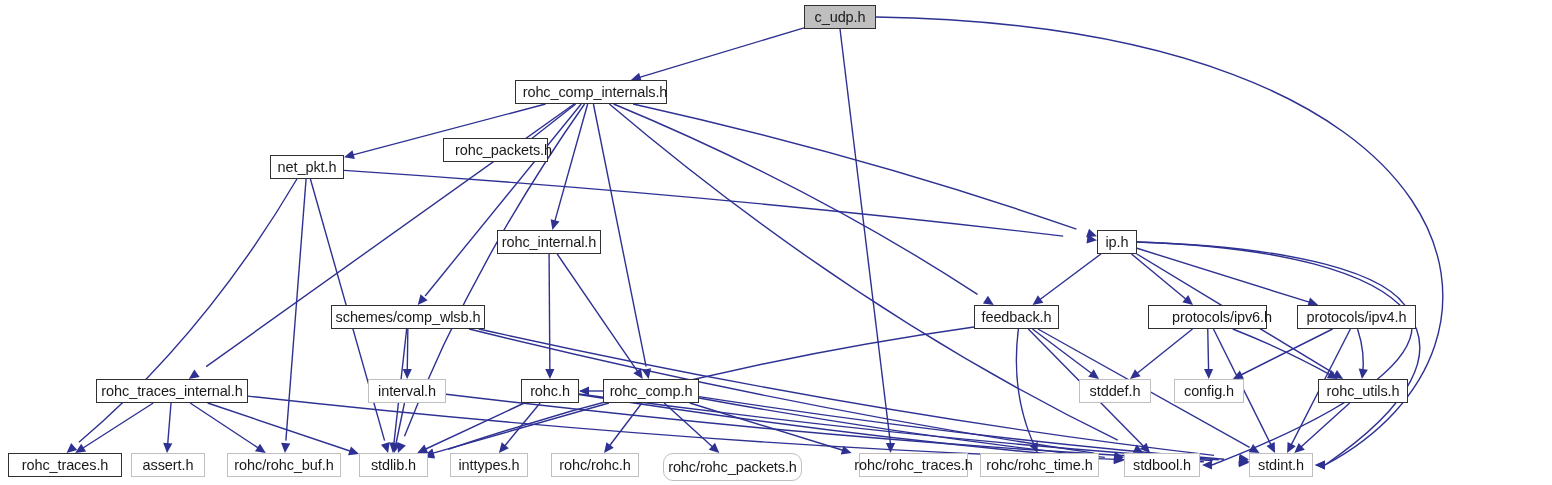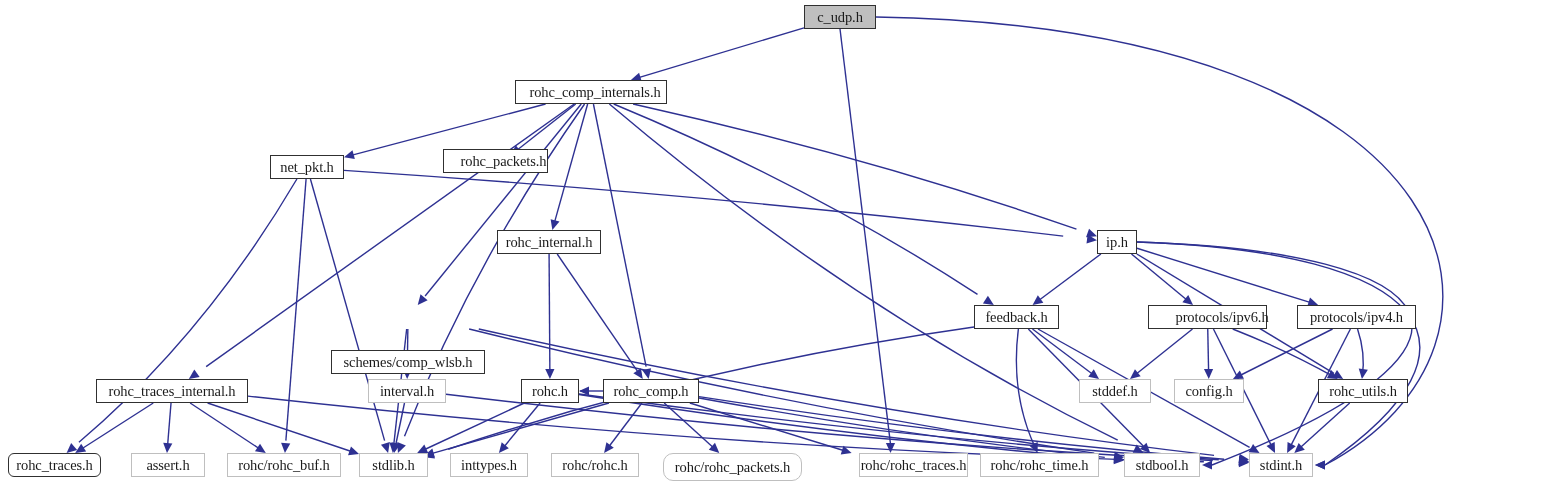--- a/index.html
+++ b/index.html
@@ -47,21 +47,20 @@
   .node-box.kind-internal {
     border: 1.6px solid #303030;
   }
   .node-box.kind-root {
     border: 1.6px solid #303030;
     background: #bfbfbf;
   }
   .node-label {
     pointer-events: none;
     line-height: 1;
-    font-family: Liberation Serif, serif;
   }
 </style>
 </head>
 <body>
 
 <div id="graph-root">
   <svg class="graph-canvas" viewBox="0 0 1552 485" xmlns="http://www.w3.org/2000/svg">
     <g id="edge-layer">
         <path d="M 804 27.843373493975903 Q 717.4200000000001 53.92168674698795, 638.6322000000001 77.65295180722892" class="edge-path"></path>
         <polygon points="630.84,80 641.7417498650344,81.52047685948314 639.0884139190472,72.71140151880563" class="edge-arrow"></polygon>
@@ -188,30 +187,30 @@
   <div id="node-layer">
       <div class="node-box kind-root" style="left: 804px; top: 5px; width: 72px; height: 24px;">
         <span class="node-label">c_udp.h</span>
       </div>
       <div class="node-box kind-internal" style="left: 515px; top: 80px; width: 152px; height: 24px; padding-left: 8px;">
         <span class="node-label">rohc_comp_internals.h</span>
       </div>
       <div class="node-box kind-internal" style="left: 270px; top: 155px; width: 74px; height: 24px;">
         <span class="node-label">net_pkt.h</span>
       </div>
-      <div class="node-box kind-internal" style="left: 443px; top: 149px; width: 105px; height: 24px; padding-left: 16px;">
+      <div class="node-box kind-internal" style="left: 443px; top: 138px; width: 105px; height: 24px; padding-left: 16px;">
         <span class="node-label">rohc_packets.h</span>
       </div>
       <div class="node-box kind-internal" style="left: 497px; top: 230px; width: 104px; height: 24px;">
         <span class="node-label">rohc_internal.h</span>
       </div>
       <div class="node-box kind-internal" style="left: 1097px; top: 230px; width: 40px; height: 24px;">
         <span class="node-label">ip.h</span>
       </div>
-      <div class="node-box kind-internal" style="left: 331px; top: 305px; width: 154px; height: 24px; margin-top: 45px;">
+      <div class="node-box kind-internal" style="left: 331px; top: 305px; width: 154px; height: 24px;">
         <span class="node-label">schemes/comp_wlsb.h</span>
       </div>
       <div class="node-box kind-internal" style="left: 974px; top: 305px; width: 85px; height: 24px;">
         <span class="node-label">feedback.h</span>
       </div>
       <div class="node-box kind-internal" style="left: 1148px; top: 305px; width: 119px; height: 24px; padding-left: 29px;">
         <span class="node-label">protocols/ipv6.h</span>
       </div>
       <div class="node-box kind-internal" style="left: 1297px; top: 305px; width: 119px; height: 24px;">
         <span class="node-label">protocols/ipv4.h</span>
@@ -230,21 +229,21 @@
       </div>
       <div class="node-box kind-system" style="left: 1079px; top: 379px; width: 72px; height: 24px;">
         <span class="node-label">stddef.h</span>
       </div>
       <div class="node-box kind-system" style="left: 1174px; top: 379px; width: 70px; height: 24px;">
         <span class="node-label">config.h</span>
       </div>
       <div class="node-box kind-internal" style="left: 1318px; top: 379px; width: 90px; height: 24px;">
         <span class="node-label">rohc_utils.h</span>
       </div>
-      <div class="node-box kind-internal" style="left: 8px; top: 453px; width: 93px; height: 24px; border-radius: 6px;">
+      <div class="node-box kind-internal" style="left: 8px; top: 453px; width: 114px; height: 24px;">
         <span class="node-label">rohc_traces.h</span>
       </div>
       <div class="node-box kind-system" style="left: 131px; top: 453px; width: 74px; height: 24px;">
         <span class="node-label">assert.h</span>
       </div>
       <div class="node-box kind-system" style="left: 227px; top: 453px; width: 114px; height: 24px;">
         <span class="node-label">rohc/rohc_buf.h</span>
       </div>
       <div class="node-box kind-system" style="left: 359px; top: 453px; width: 69px; height: 24px;">
         <span class="node-label">stdlib.h</span>

